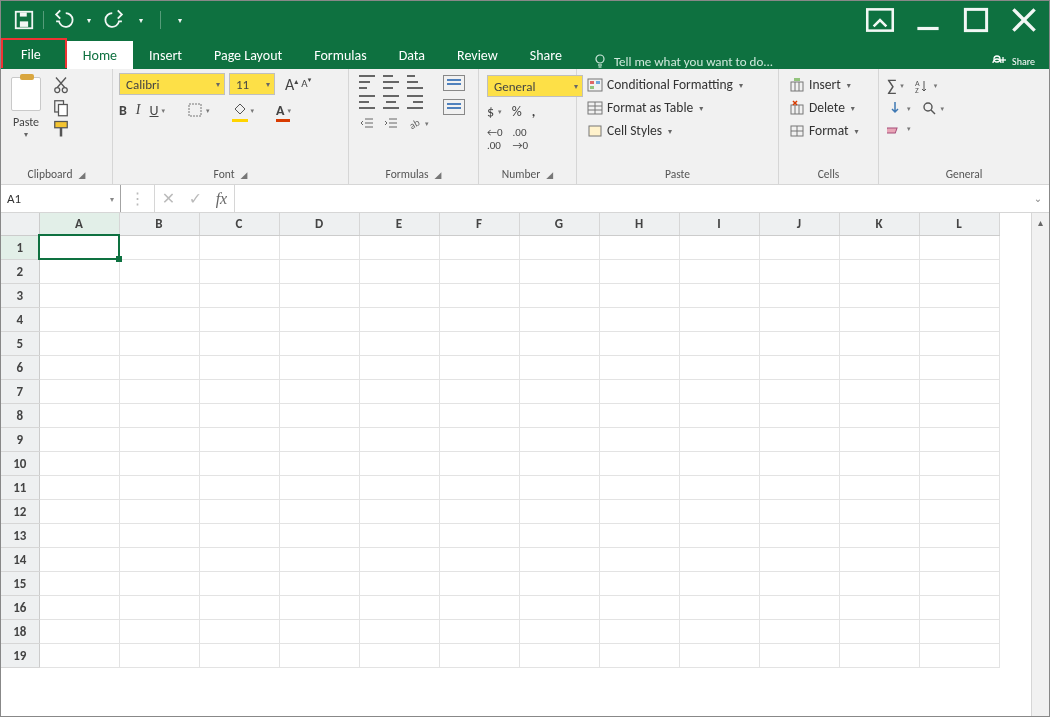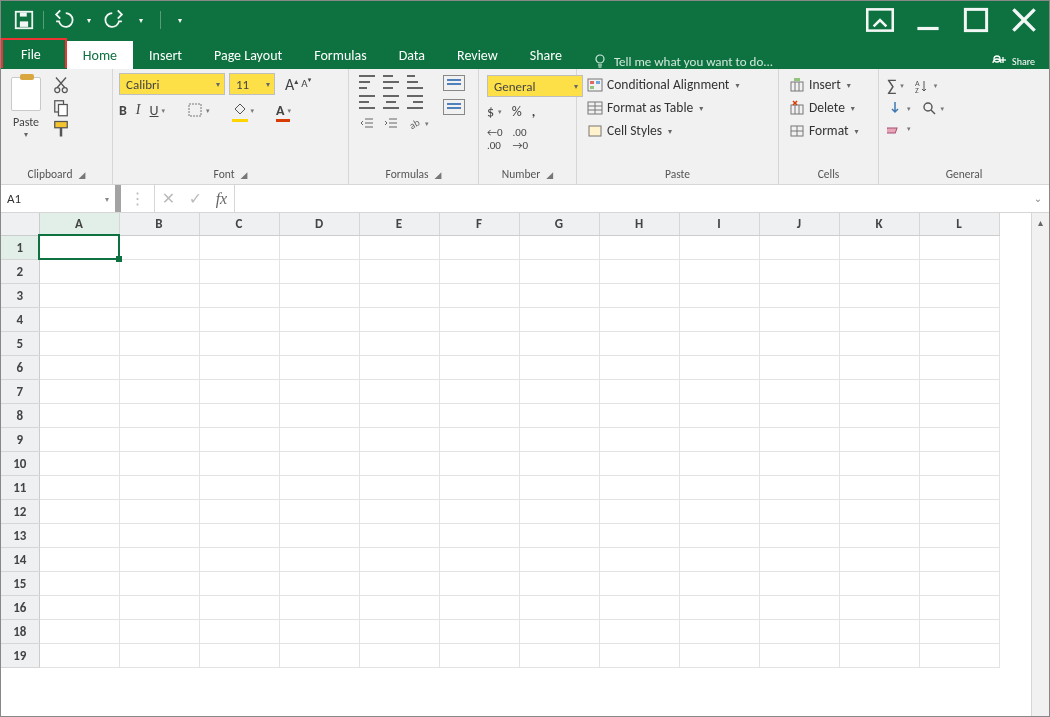--- a/index.html
+++ b/index.html
@@ -70,21 +70,21 @@
 .rbtn .dd{ font-size:8px; color:#666; margin-left:2px;}
 .stylecol, .cellcol, .editcol { display:flex; flex-direction:column; gap:4px; padding:2px 2px 0;}
 .editrow{ display:flex; gap:10px; align-items:center; color:#555;}
 
 
 .ic { width:16px; height:16px; display:inline-flex; align-items:center; justify-content:center;}
 .ic svg{ width:16px; height:16px;}
 
 
 .fxbar { height:28px; border-bottom:1px solid #d6d6d6; display:flex; align-items:stretch; background:#fff;}
-.namebox { width:120px; border-right:6px solid #a3a3a3; display:flex; align-items:center; padding:0 6px; font-size:13px; color:#333;}
+.namebox { width:120px; border-right:1px solid #a3a3a3; display:flex; align-items:center; padding:0 6px; font-size:13px; color:#333;}
 .namebox .dd{ margin-left:auto; font-size:8px; color:#888;}
 .fxsep { width:34px; border-right:1px solid #d6d6d6; display:flex; align-items:center; justify-content:center; gap:6px; color:#bbb;}
 .fxctl { width:80px; display:flex; align-items:center; justify-content:space-around; color:#bbb; border-right:1px solid #d6d6d6;}
 .fxctl .fx{ font-style:italic; font-family:Georgia,serif; color:#666;}
 .fxinput { flex:1; display:flex; align-items:center; padding:0 8px; font-size:13px;}
 .fxexp { width:22px; display:flex; align-items:center; justify-content:center; color:#888; font-size:10px;}
 
 
 .gridwrap { position:relative; height: calc(717px - 38px - 30px - 116px - 28px - 2px); overflow:hidden; display:flex;}
 .grid { flex:1; overflow:hidden;}
@@ -369,21 +369,21 @@
         <div class="stylecol">
       <div class="rbtn">
             <span class="ic">
               <svg viewBox="0 0 16 16">
                 <rect x="1" y="2" width="14" height="12" fill="none" stroke="#777"></rect>
                 <rect x="3" y="4" width="4" height="3" fill="#e06666"></rect>
                 <rect x="9" y="4" width="4" height="3" fill="#6fa8dc"></rect>
                 <rect x="3" y="9" width="4" height="3" fill="#93c47d"></rect>
               </svg>
             </span>
-            <span>Conditional Alignment</span>
+            <span>Conditional Formatting</span>
             <span class="dd">▾</span>
           </div>
       <div class="rbtn">
             <span class="ic">
               <svg viewBox="0 0 16 16">
                 <rect x="1" y="2" width="14" height="12" fill="none" stroke="#777"></rect>
                 <line x1="1" y1="6" x2="15" y2="6" stroke="#777"></line>
                 <line x1="1" y1="10" x2="15" y2="10" stroke="#777"></line>
                 <line x1="8" y1="2" x2="8" y2="14" stroke="#777"></line>
               </svg>

